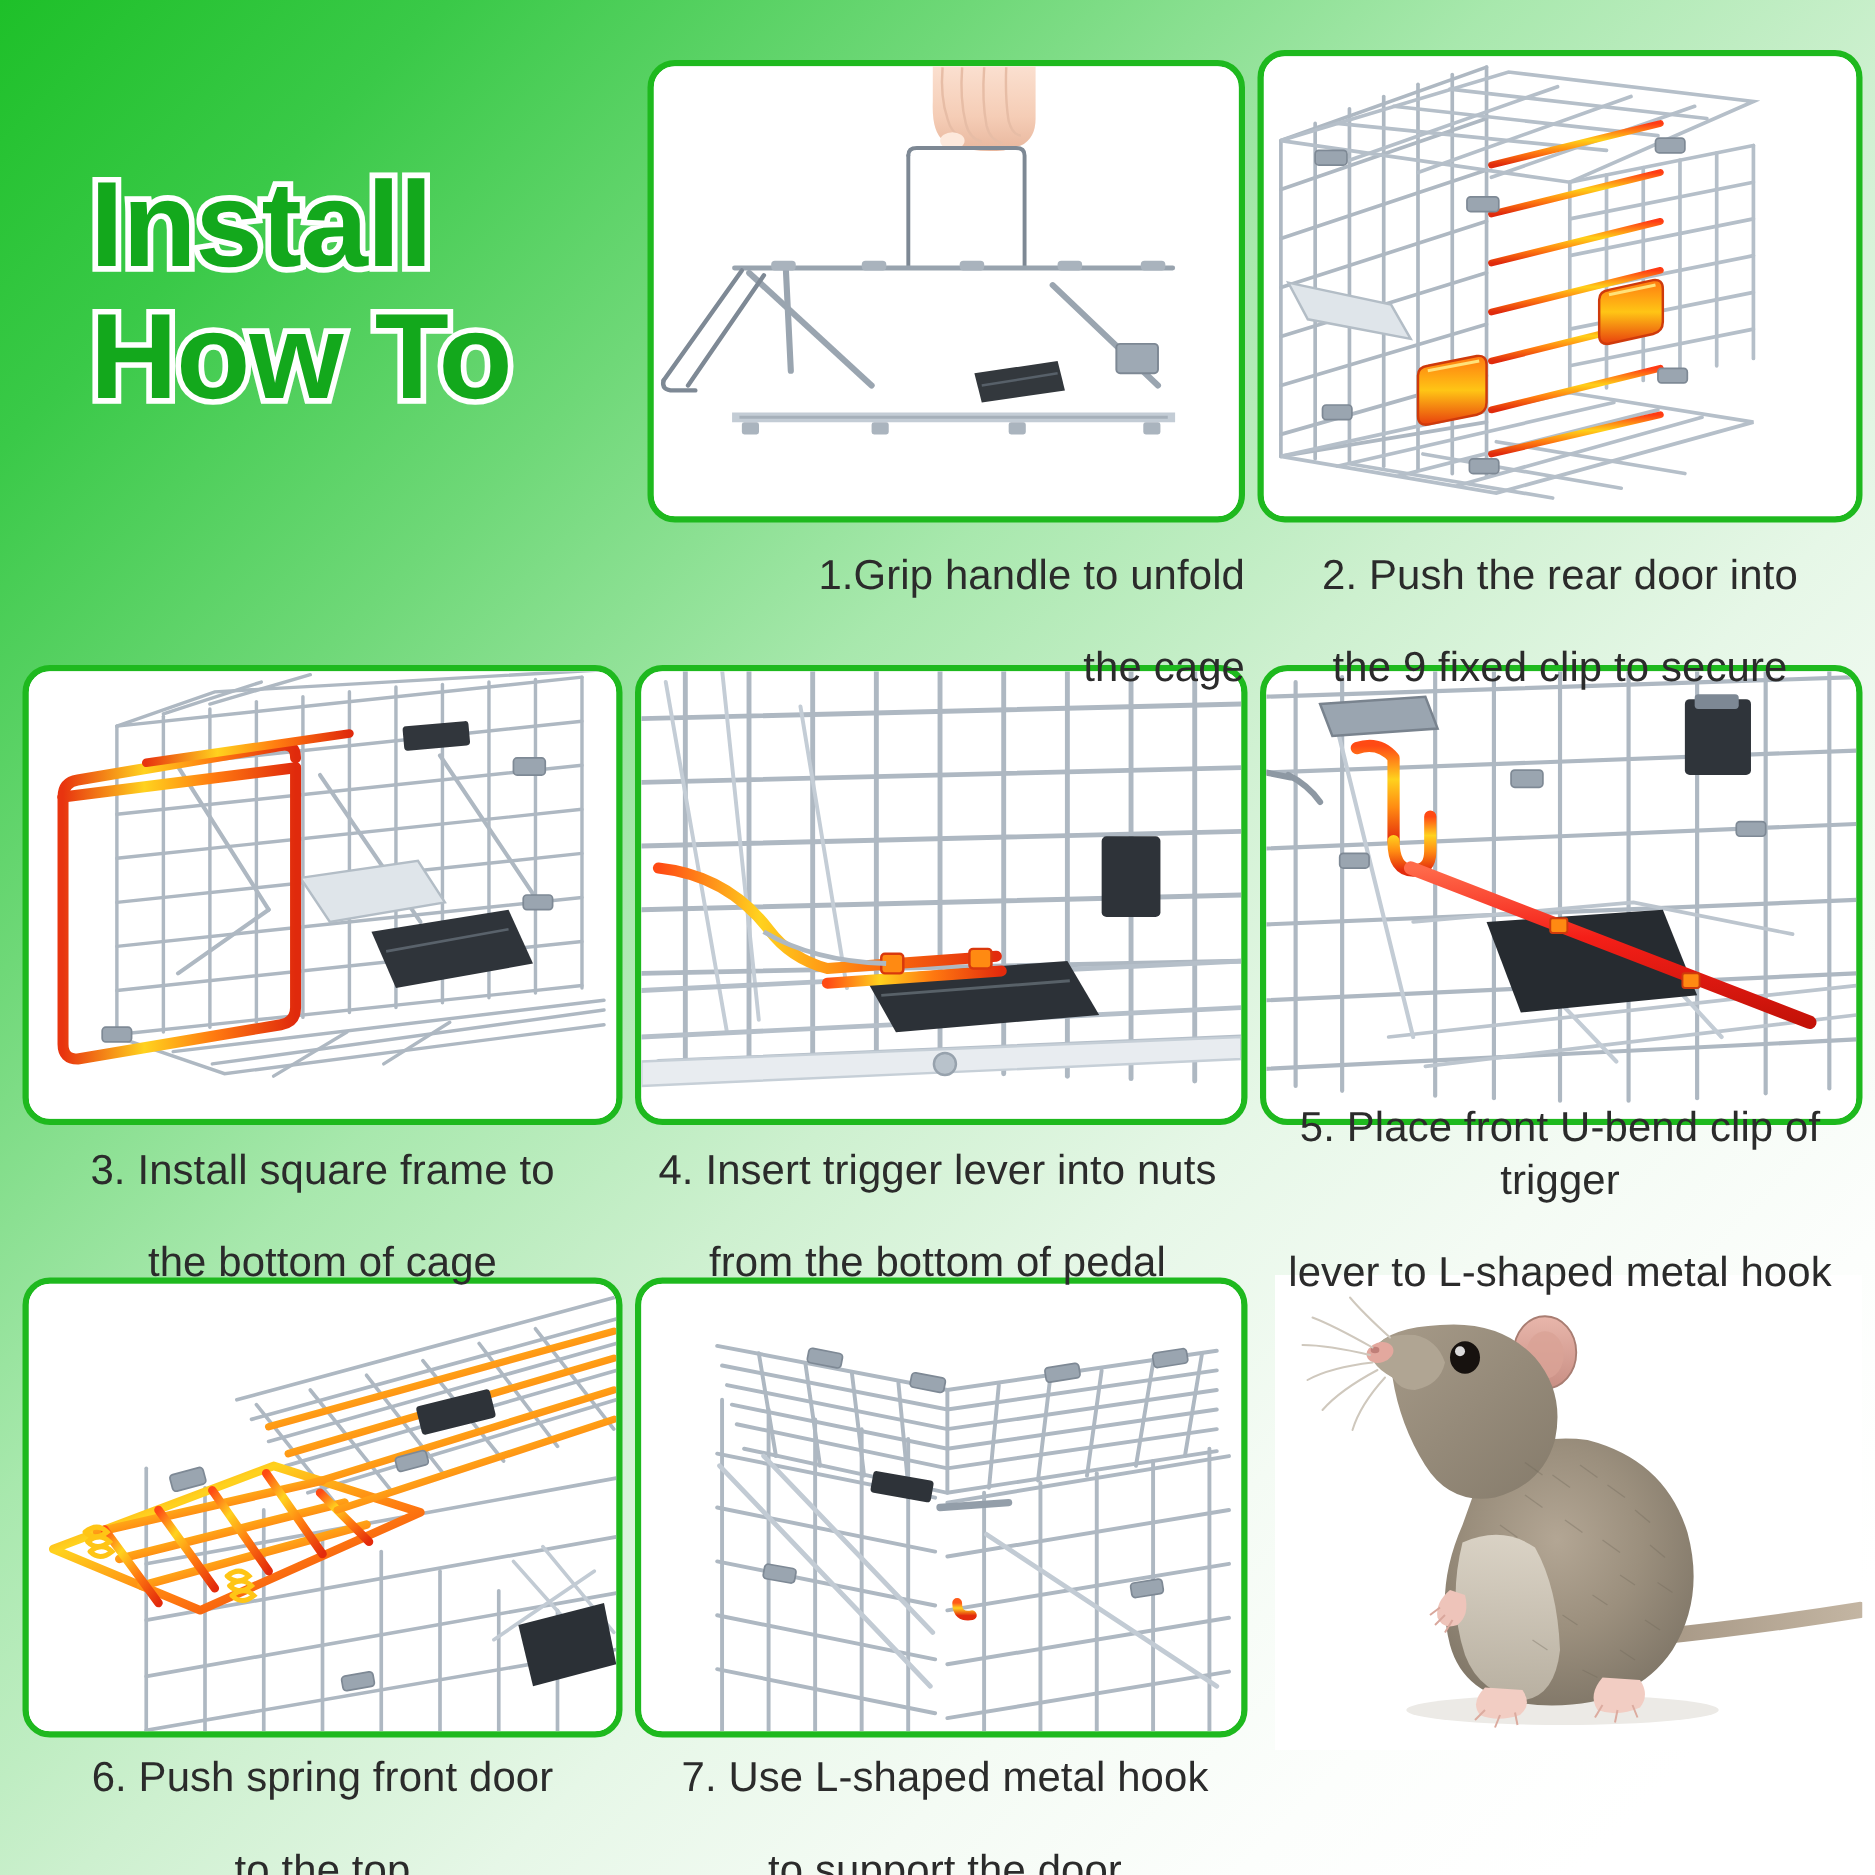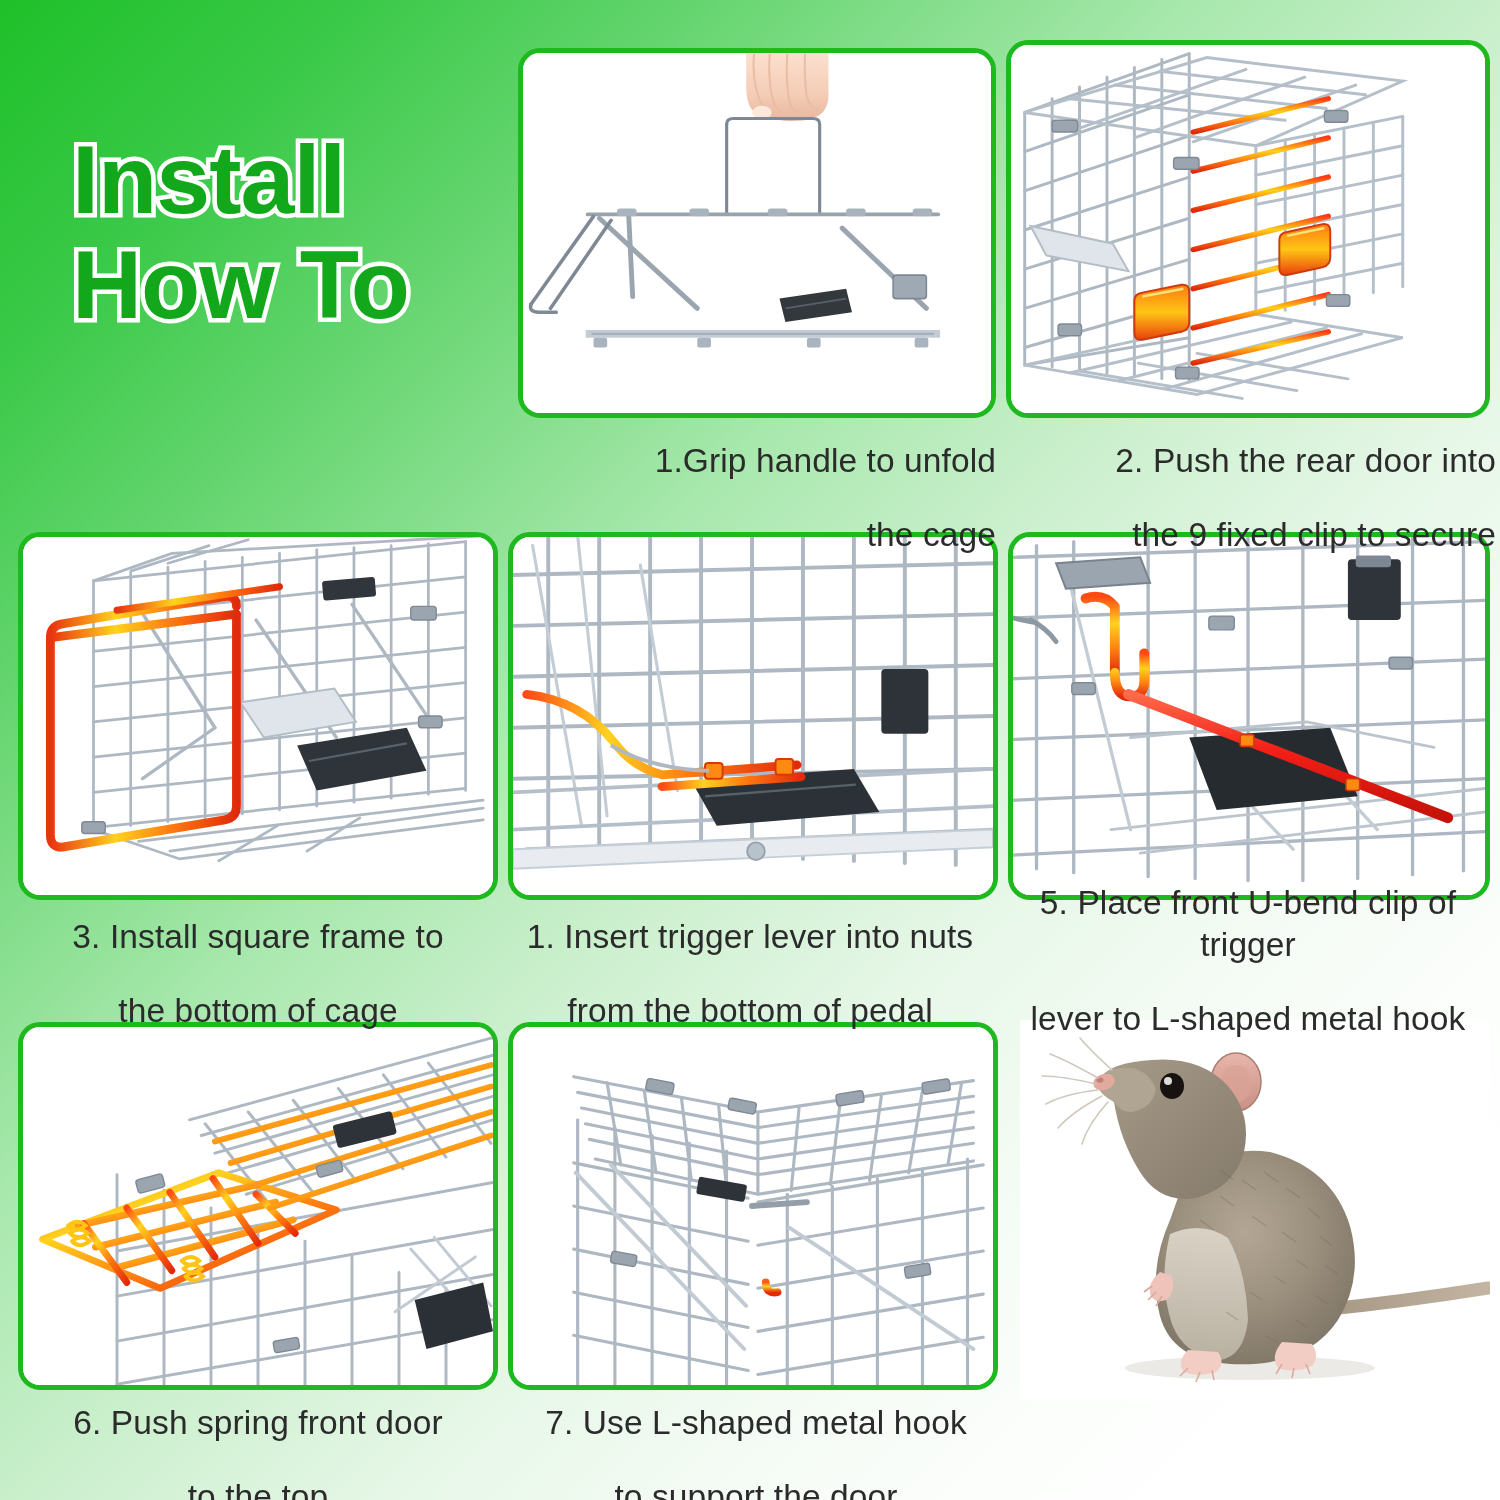--- a/index.html
+++ b/index.html
@@ -78,21 +78,21 @@
   #p1 { left: 518px;  top: 48px;   width: 478px; height: 370px; }
   #p2 { left: 1006px; top: 40px;   width: 484px; height: 378px; }
   #p3 { left: 18px;   top: 532px;  width: 480px; height: 368px; }
   #p4 { left: 508px;  top: 532px;  width: 490px; height: 368px; }
   #p5 { left: 1008px; top: 532px;  width: 482px; height: 368px; }
   #p6 { left: 18px;   top: 1022px; width: 480px; height: 368px; }
   #p7 { left: 508px;  top: 1022px; width: 490px; height: 368px; }
   #pRat { left: 1020px; top: 1020px; width: 470px; height: 380px; }
 
   #c1 { left: 518px;  top: 440px;  width: 478px; text-align: right; }
-  #c2 { left: 1000px; top: 440px;  width: 496px; text-align: right; }
+  #c2 { left: 1000px; top: 440px;  width: 496px; }
   #c3 { left: 10px;   top: 916px;  width: 496px; }
   #c4 { left: 500px;  top: 916px;  width: 500px; }
   #c5 { left: 996px;  top: 882px;  width: 504px; }
   #c6 { left: 10px;   top: 1402px; width: 496px; }
   #c7 { left: 506px;  top: 1402px; width: 500px; }
 </style>
 </head>
 <body>
 
 <div id="title-block">
@@ -856,21 +856,21 @@
 </div>
 <div class="caption" id="c2">
   <span>2. Push the rear door into</span>
   <span class="l2">the 9 fixed clip to secure</span>
 </div>
 <div class="caption" id="c3">
   <span>3. Install square frame to</span>
   <span class="l2">the bottom of cage</span>
 </div>
 <div class="caption" id="c4">
-  <span>1. Insert trigger lever into nuts</span>
+  <span>4. Insert trigger lever into nuts</span>
   <span class="l2">from the bottom of pedal</span>
 </div>
 <div class="caption" id="c5">
   <span>5. Place front U-bend clip of trigger</span>
   <span class="l2">lever to L-shaped metal hook</span>
 </div>
 <div class="caption" id="c6">
   <span>6. Push spring front door</span>
   <span class="l2">to the top</span>
 </div>

